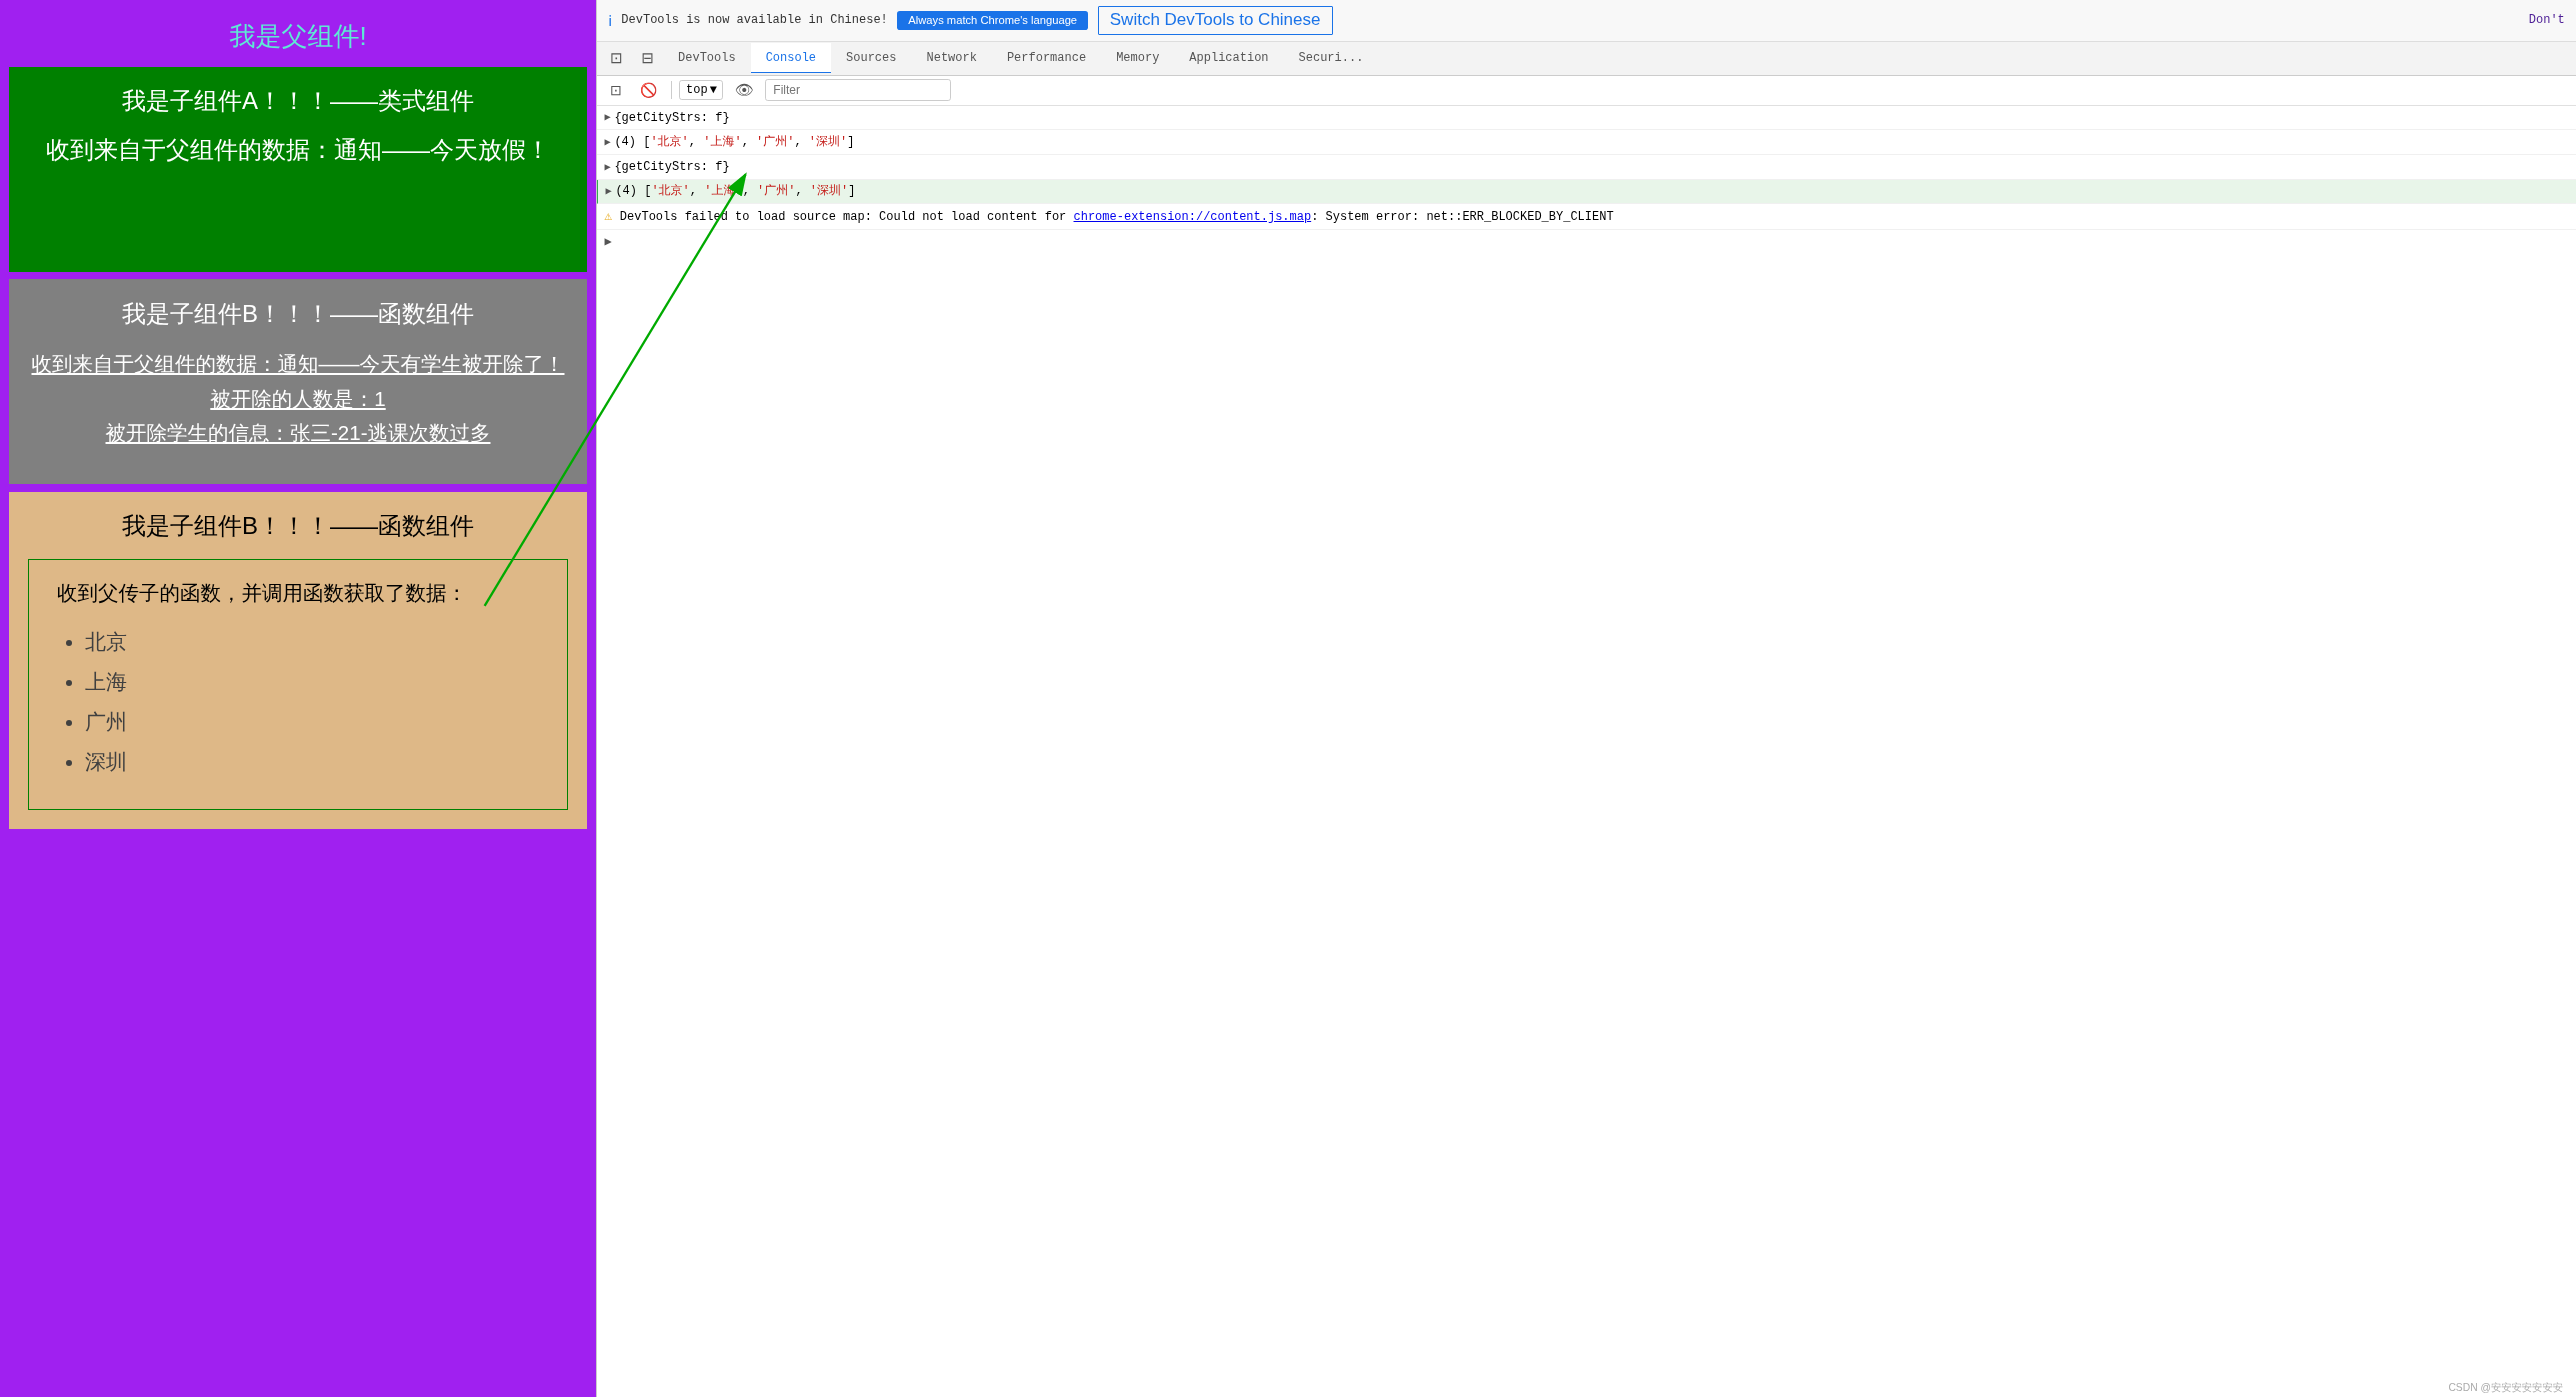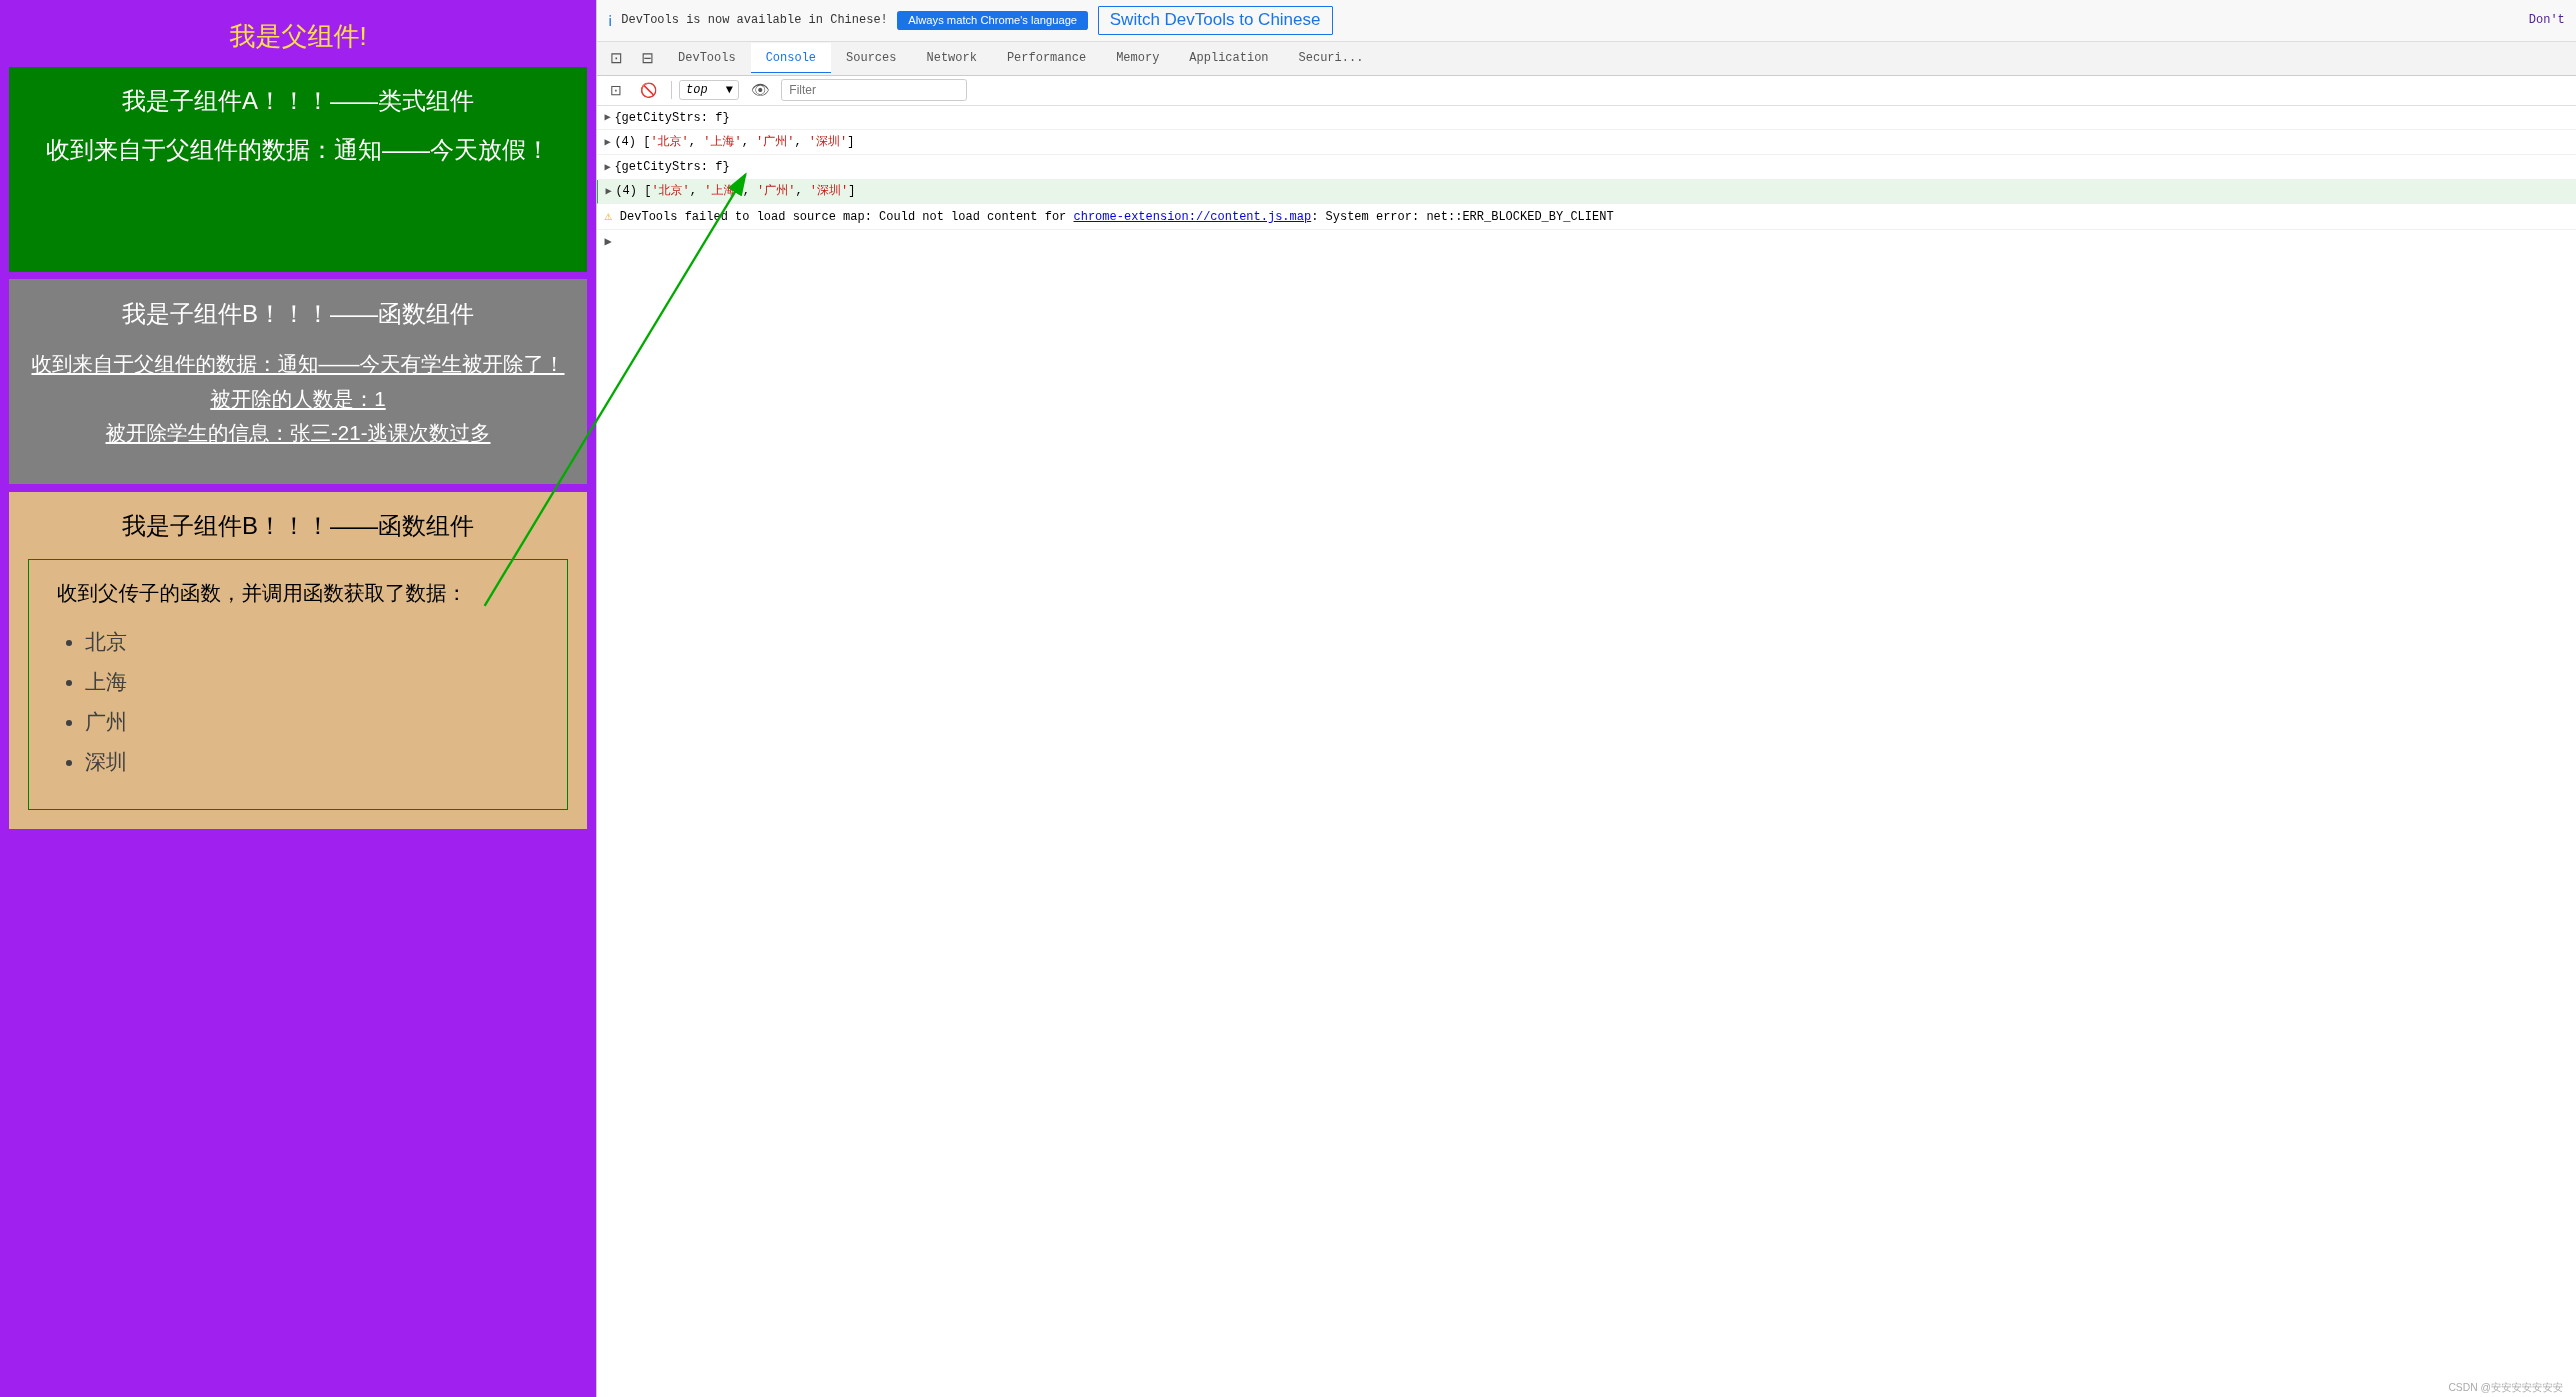--- a/index.html
+++ b/index.html
@@ -11,21 +11,21 @@
       min-width: 596px;
       background: #a020f0;
       padding: 9.3px;
       display: flex;
       flex-direction: column;
       gap: 7.5px;
     }
 
     .parent-title {
       text-align: center;
-      color: #fde047;
+      color: #5eead4;
       font-size: 26px;
       padding: 9.3px 0 5.6px 0;
     }
 
     .child-a {
       background: #008000;
       border: none;
       padding: 18.6px 18.6px 28px 18.6px;
       min-height: 205px;
     }
@@ -202,28 +202,27 @@
       padding: 1.9px 5.6px;
     }
     .toolbar-separator {
       width: 0.9px;
       height: 18.6px;
       background: #ccc;
     }
     .context-selector {
       display: flex;
       align-items: flex-start;
-      gap: 18px;
+      gap: 2px;
       border: 0.9px solid #ccc;
       border-radius: 2.8px;
       padding: 1.9px 5.6px;
       font-size: 12px;
       cursor: pointer;
       background: #fff;
-      font-style: italic;
     }
     .eye-btn {
       background: none;
       border: none;
       cursor: pointer;
       font-size: 15px;
       color: #555;
       padding: 1.9px 3.7px;
     }
     .filter-input {

